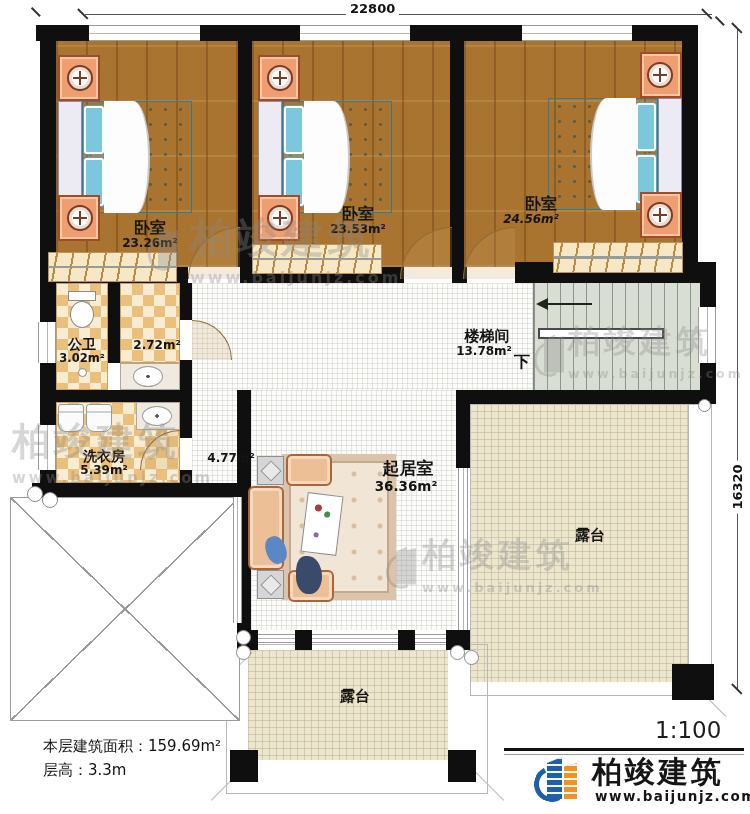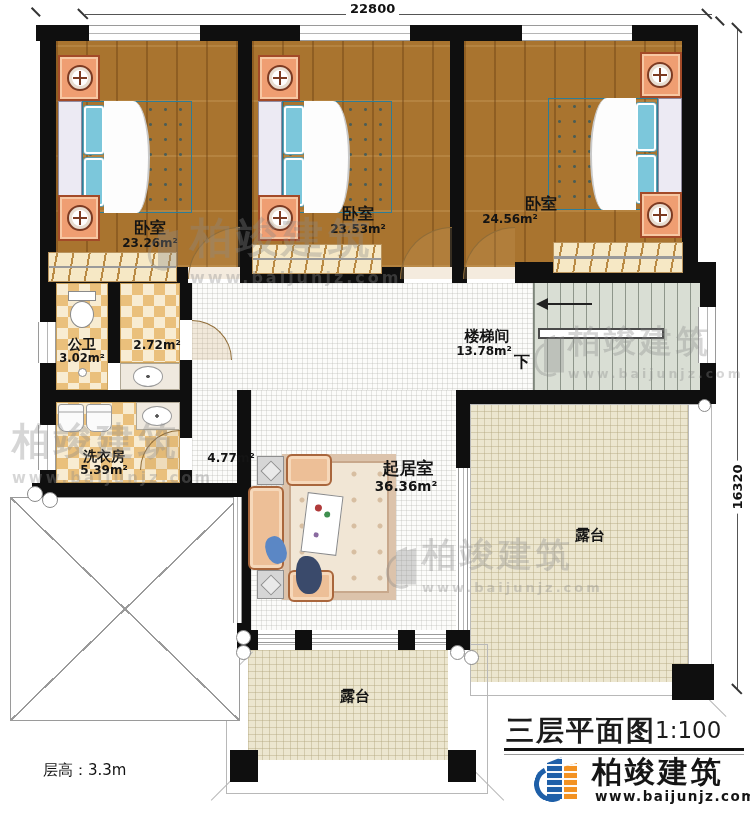--- a/index.html
+++ b/index.html
@@ -292,21 +292,21 @@
 
   <div class="arr-line" style="left:548px;top:303px;width:44px;"></div>
   <div class="arr-head" style="left:536px;top:298px;"></div>
   <div class="downlbl" style="left:514px;top:352px;">下</div>
 
   <div class="lbl room-name" style="left:150px;top:220px;font-size:16px;">卧室</div>
   <div class="lbl room-area" style="left:150px;top:237px;">23.26m²</div>
   <div class="lbl room-name" style="left:358px;top:206px;font-size:16px;">卧室</div>
   <div class="lbl room-area" style="left:358px;top:223px;">23.53m²</div>
   <div class="lbl room-name" style="left:541px;top:196px;font-size:16px;">卧室</div>
-  <div class="lbl room-area" style="left:510px;top:213px;">24.56m²</div>
+  <div class="lbl room-area" style="left:531px;top:213px;font-style:italic;">24.56m²</div>
   <div class="lbl room-name" style="left:82px;top:337px;font-size:14px;">公卫</div>
   <div class="lbl room-area" style="left:82px;top:352px;font-size:11.5px;">3.02m²</div>
   <div class="lbl room-area" style="left:157px;top:339px;">2.72m²</div>
   <div class="lbl room-name" style="left:104px;top:449px;font-size:14px;">洗衣房</div>
   <div class="lbl room-area" style="left:104px;top:464px;">5.39m²</div>
   <div class="lbl room-area" style="left:231px;top:452px;">4.77m²</div>
   <div class="lbl room-name" style="left:487px;top:329px;">楼梯间</div>
   <div class="lbl room-area" style="left:484px;top:345px;">13.78m²</div>
   <div class="lbl room-name" style="left:408px;top:460px;font-size:17px;">起居室</div>
   <div class="lbl room-area" style="left:406px;top:479px;font-size:13.5px;">36.36m²</div>
@@ -343,25 +343,27 @@
   <div class="wm" style="left:386px;top:532px;">
     <div class="wm-row">
       <div class="wm-logo" style="width:28px;height:38px;"></div>
       <div>
         <div class="wm-name" style="font-size:34px;">柏竣建筑</div>
         <div class="wm-url" style="font-size:13px;">www.baijunjz.com</div>
       </div>
     </div>
   </div>
 
+  <div class="info" style="left:43px;top:737px;">
+    <span>本层建筑面积：</span><span>159.69m²</span>
+  </div>
   <div class="info" style="left:43px;top:761px;text-align:center;">
     <span>层高：</span><span>3.3m</span>
   </div>
 
-  <div class="title-cn" style="left:506px;top:712px;">三层平面图</div>
   <div class="title-scale" style="left:655px;top:717px;">1:100</div>
   <div class="abs" style="left:504px;top:748px;width:240px;height:3px;background:#111;"></div>
   <div class="abs" style="left:504px;top:754px;width:240px;height:1px;background:#999;"></div>
 
   <div class="brand-logo" style="left:534px;top:754px;">
     <div class="swoosh"></div>
     <div class="b1"></div>
     <div class="b2"></div>
   </div>
   <div class="brand-name" style="left:592px;top:752px;">柏竣建筑</div>

